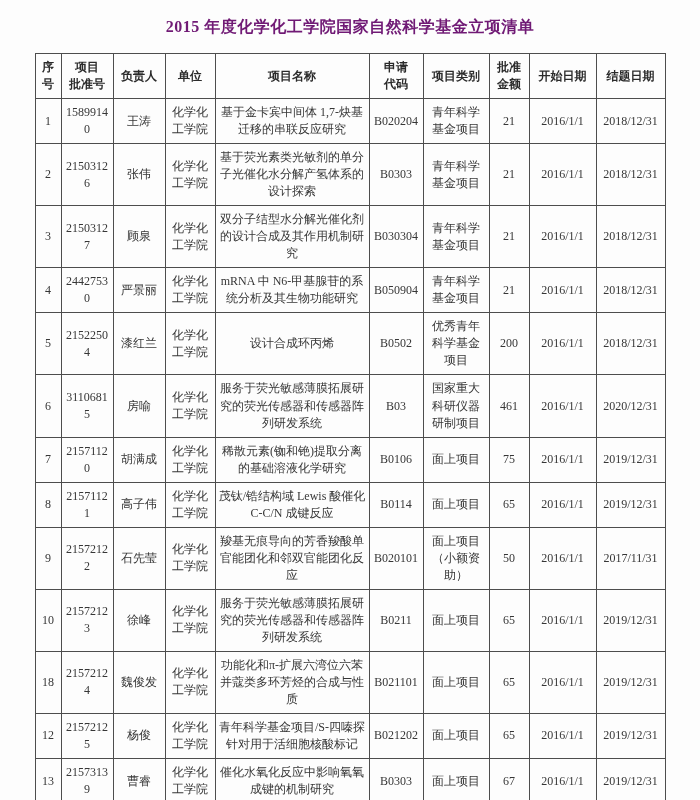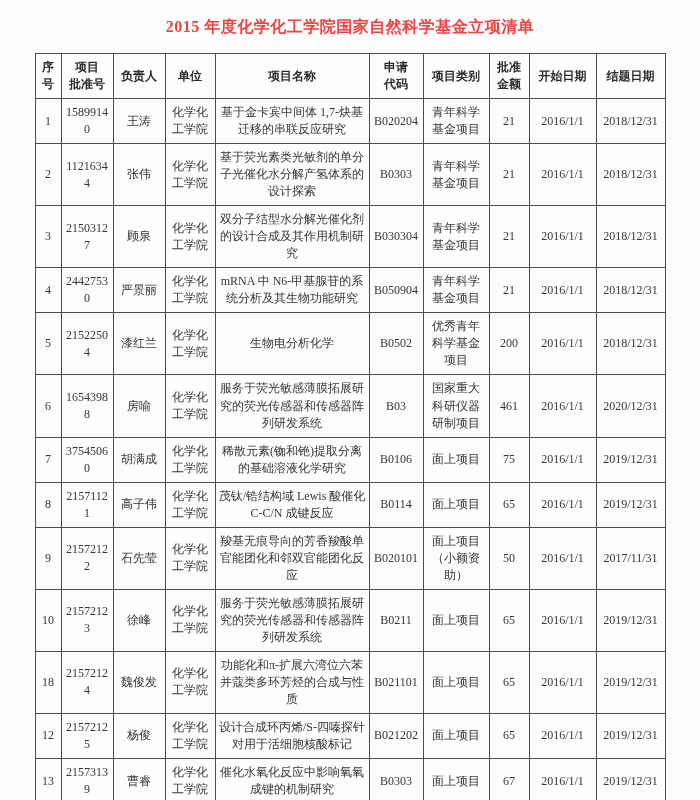--- a/index.html
+++ b/index.html
@@ -12,21 +12,21 @@
     width: 700px;
     height: 800px;
     background: #fdfdfd;
     overflow: hidden;
     box-sizing: border-box;
   }
   .title {
     text-align: center;
     font-weight: bold;
     font-size: 16px;
-    color: #ef4444;
+    color: #701a75;
     margin: 17px 0 15px 0;
     letter-spacing: 0.5px;
   }
   table.projects {
     border-collapse: collapse;
     table-layout: fixed;
     width: 630px;
     margin: 0 auto;
   }
   table.projects th,
@@ -94,21 +94,21 @@
           <td>化学化工学院</td>
           <td>基于金卡宾中间体 1,7-炔基迁移的串联反应研究</td>
           <td>B020204</td>
           <td>青年科学基金项目</td>
           <td>21</td>
           <td class="nowrap">2016/1/1</td>
           <td class="nowrap">2018/12/31</td>
         </tr>
         <tr>
           <td>2</td>
-          <td>11216344</td>
+          <td>21503126</td>
           <td>张伟</td>
           <td>化学化工学院</td>
           <td>基于荧光素类光敏剂的单分子光催化水分解产氢体系的设计探索</td>
           <td>B0303</td>
           <td>青年科学基金项目</td>
           <td>21</td>
           <td class="nowrap">2016/1/1</td>
           <td class="nowrap">2018/12/31</td>
         </tr>
         <tr>
@@ -133,42 +133,42 @@
           <td>青年科学基金项目</td>
           <td>21</td>
           <td class="nowrap">2016/1/1</td>
           <td class="nowrap">2018/12/31</td>
         </tr>
         <tr>
           <td>5</td>
           <td>21522504</td>
           <td>漆红兰</td>
           <td>化学化工学院</td>
-          <td>生物电分析化学</td>
+          <td>设计合成环丙烯</td>
           <td>B0502</td>
           <td>优秀青年科学基金项目</td>
           <td>200</td>
           <td class="nowrap">2016/1/1</td>
           <td class="nowrap">2018/12/31</td>
         </tr>
         <tr>
           <td>6</td>
-          <td>16543988</td>
+          <td>31106815</td>
           <td>房喻</td>
           <td>化学化工学院</td>
           <td>服务于荧光敏感薄膜拓展研究的荧光传感器和传感器阵列研发系统</td>
           <td>B03</td>
           <td>国家重大科研仪器研制项目</td>
           <td>461</td>
           <td class="nowrap">2016/1/1</td>
           <td class="nowrap">2020/12/31</td>
         </tr>
         <tr>
           <td>7</td>
-          <td>37545060</td>
+          <td>21571120</td>
           <td>胡满成</td>
           <td>化学化工学院</td>
           <td>稀散元素(铷和铯)提取分离的基础溶液化学研究</td>
           <td>B0106</td>
           <td>面上项目</td>
           <td>75</td>
           <td class="nowrap">2016/1/1</td>
           <td class="nowrap">2019/12/31</td>
         </tr>
         <tr>
@@ -217,21 +217,21 @@
           <td>面上项目</td>
           <td>65</td>
           <td class="nowrap">2016/1/1</td>
           <td class="nowrap">2019/12/31</td>
         </tr>
         <tr>
           <td>12</td>
           <td>21572125</td>
           <td>杨俊</td>
           <td>化学化工学院</td>
-          <td>设计合成环丙烯/S-四嗪探针对用于活细胞核酸标记</td>
+          <td>青年科学基金项目/S-四嗪探针对用于活细胞核酸标记</td>
           <td>B021202</td>
           <td>面上项目</td>
           <td>65</td>
           <td class="nowrap">2016/1/1</td>
           <td class="nowrap">2019/12/31</td>
         </tr>
         <tr>
           <td>13</td>
           <td>21573139</td>
           <td>曹睿</td>

